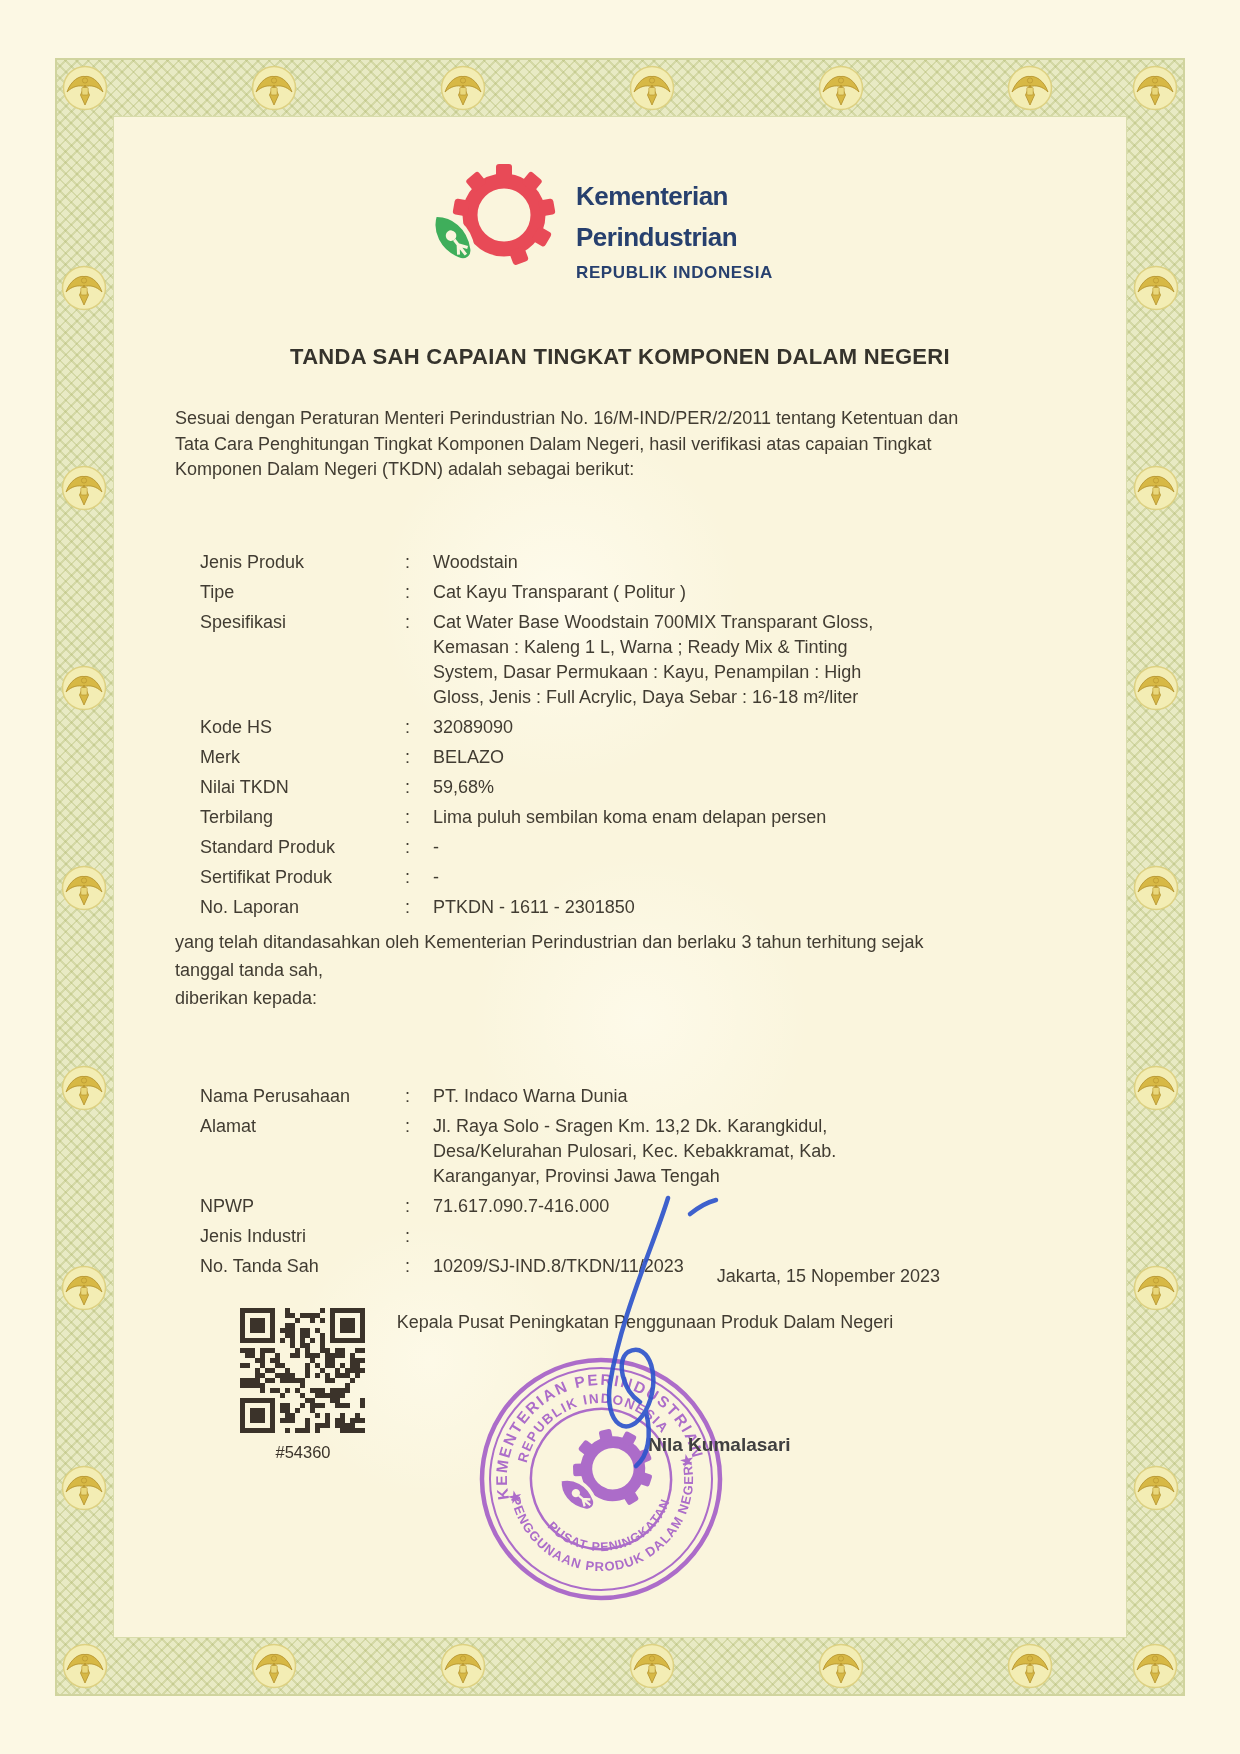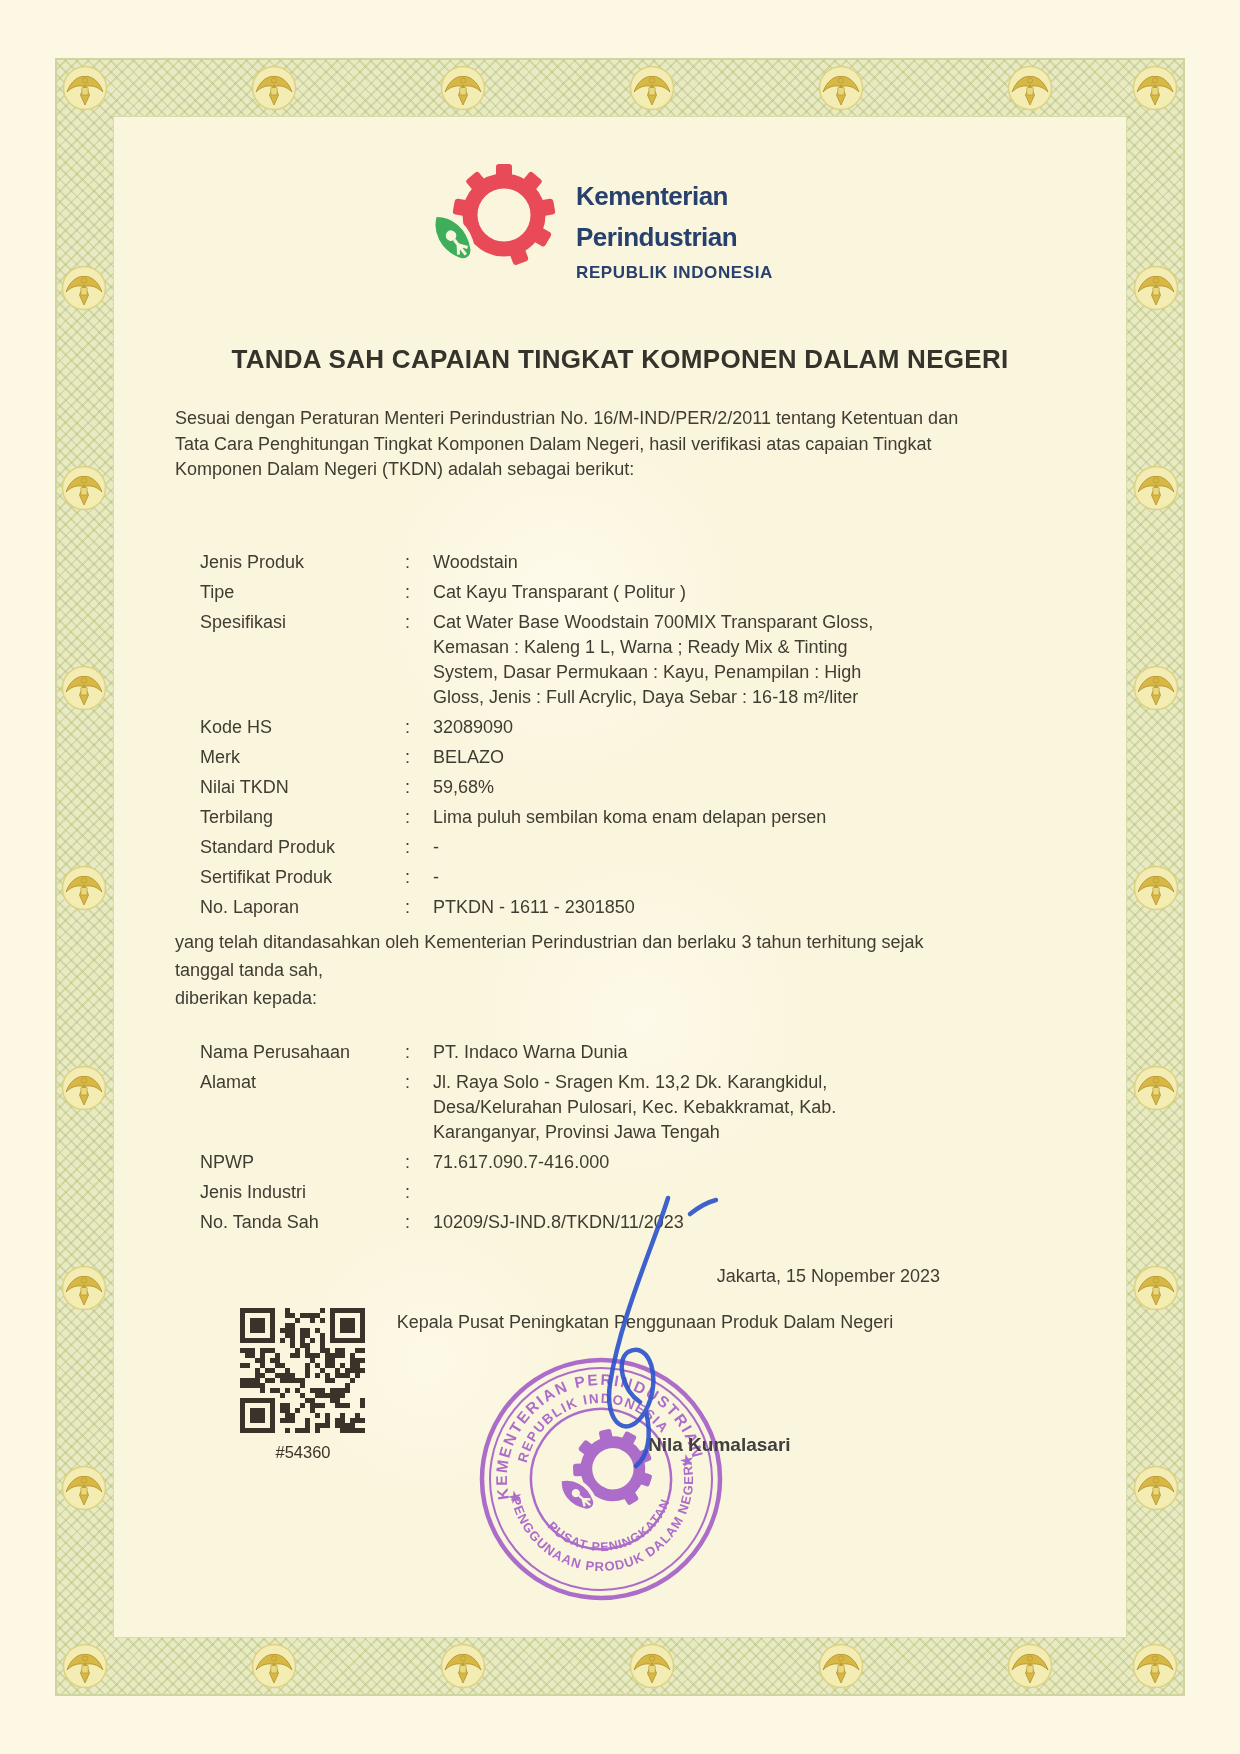--- a/index.html
+++ b/index.html
@@ -25,26 +25,26 @@
 
   .abs { position:absolute; }
   .content { position:absolute; inset:0; z-index:5; }
 
   
   .logo-mark { left:412px; top:158px; width:150px; height:130px; }
   .logo-text { left:576px; top:176px; color:#27406e; }
   .lt1 { font-size:26px; font-weight:bold; line-height:41px; letter-spacing:-.5px; }
   .lt3 { font-size:17px; font-weight:bold; letter-spacing:.6px; margin-top:5px; }
 
-  .title { left:175px; top:344px; width:890px; text-align:center; font-size:26px; font-weight:bold;
+  .title { left:175px; top:344px; width:890px; text-align:center; font-size:22px; font-weight:bold;
            color:#35332c; letter-spacing:.3px; }
   .intro { left:175px; top:406px; width:790px; font-size:18px; line-height:25.5px; }
 
   .fields { left:200px; top:524px; width:730px; font-size:18px;margin-top:26px; }
-  .fields2 { left:200px; top:1040px; width:730px; font-size:18px; }
+  .fields2 { left:200px; top:1084px; width:730px; font-size:18px; }
   .frow { display:flex; margin-bottom:5px; line-height:25px; }
   .flabel { flex:0 0 205px; }
   .fcolon { flex:0 0 28px; }
   .fvalue { flex:1; max-width:470px; }
 
   .validity { left:175px; top:928px; width:800px; font-size:18px; line-height:28px; }
   .issued { left:175px; top:988px; width:840px; text-align:left; font-size:18px; }
 
   .date-line    { left:350px; top:1266px; width:590px; text-align:right; font-size:18px; }
   .signer-title { left:350px; top:1312px; width:590px; text-align:center; font-size:18px; }

